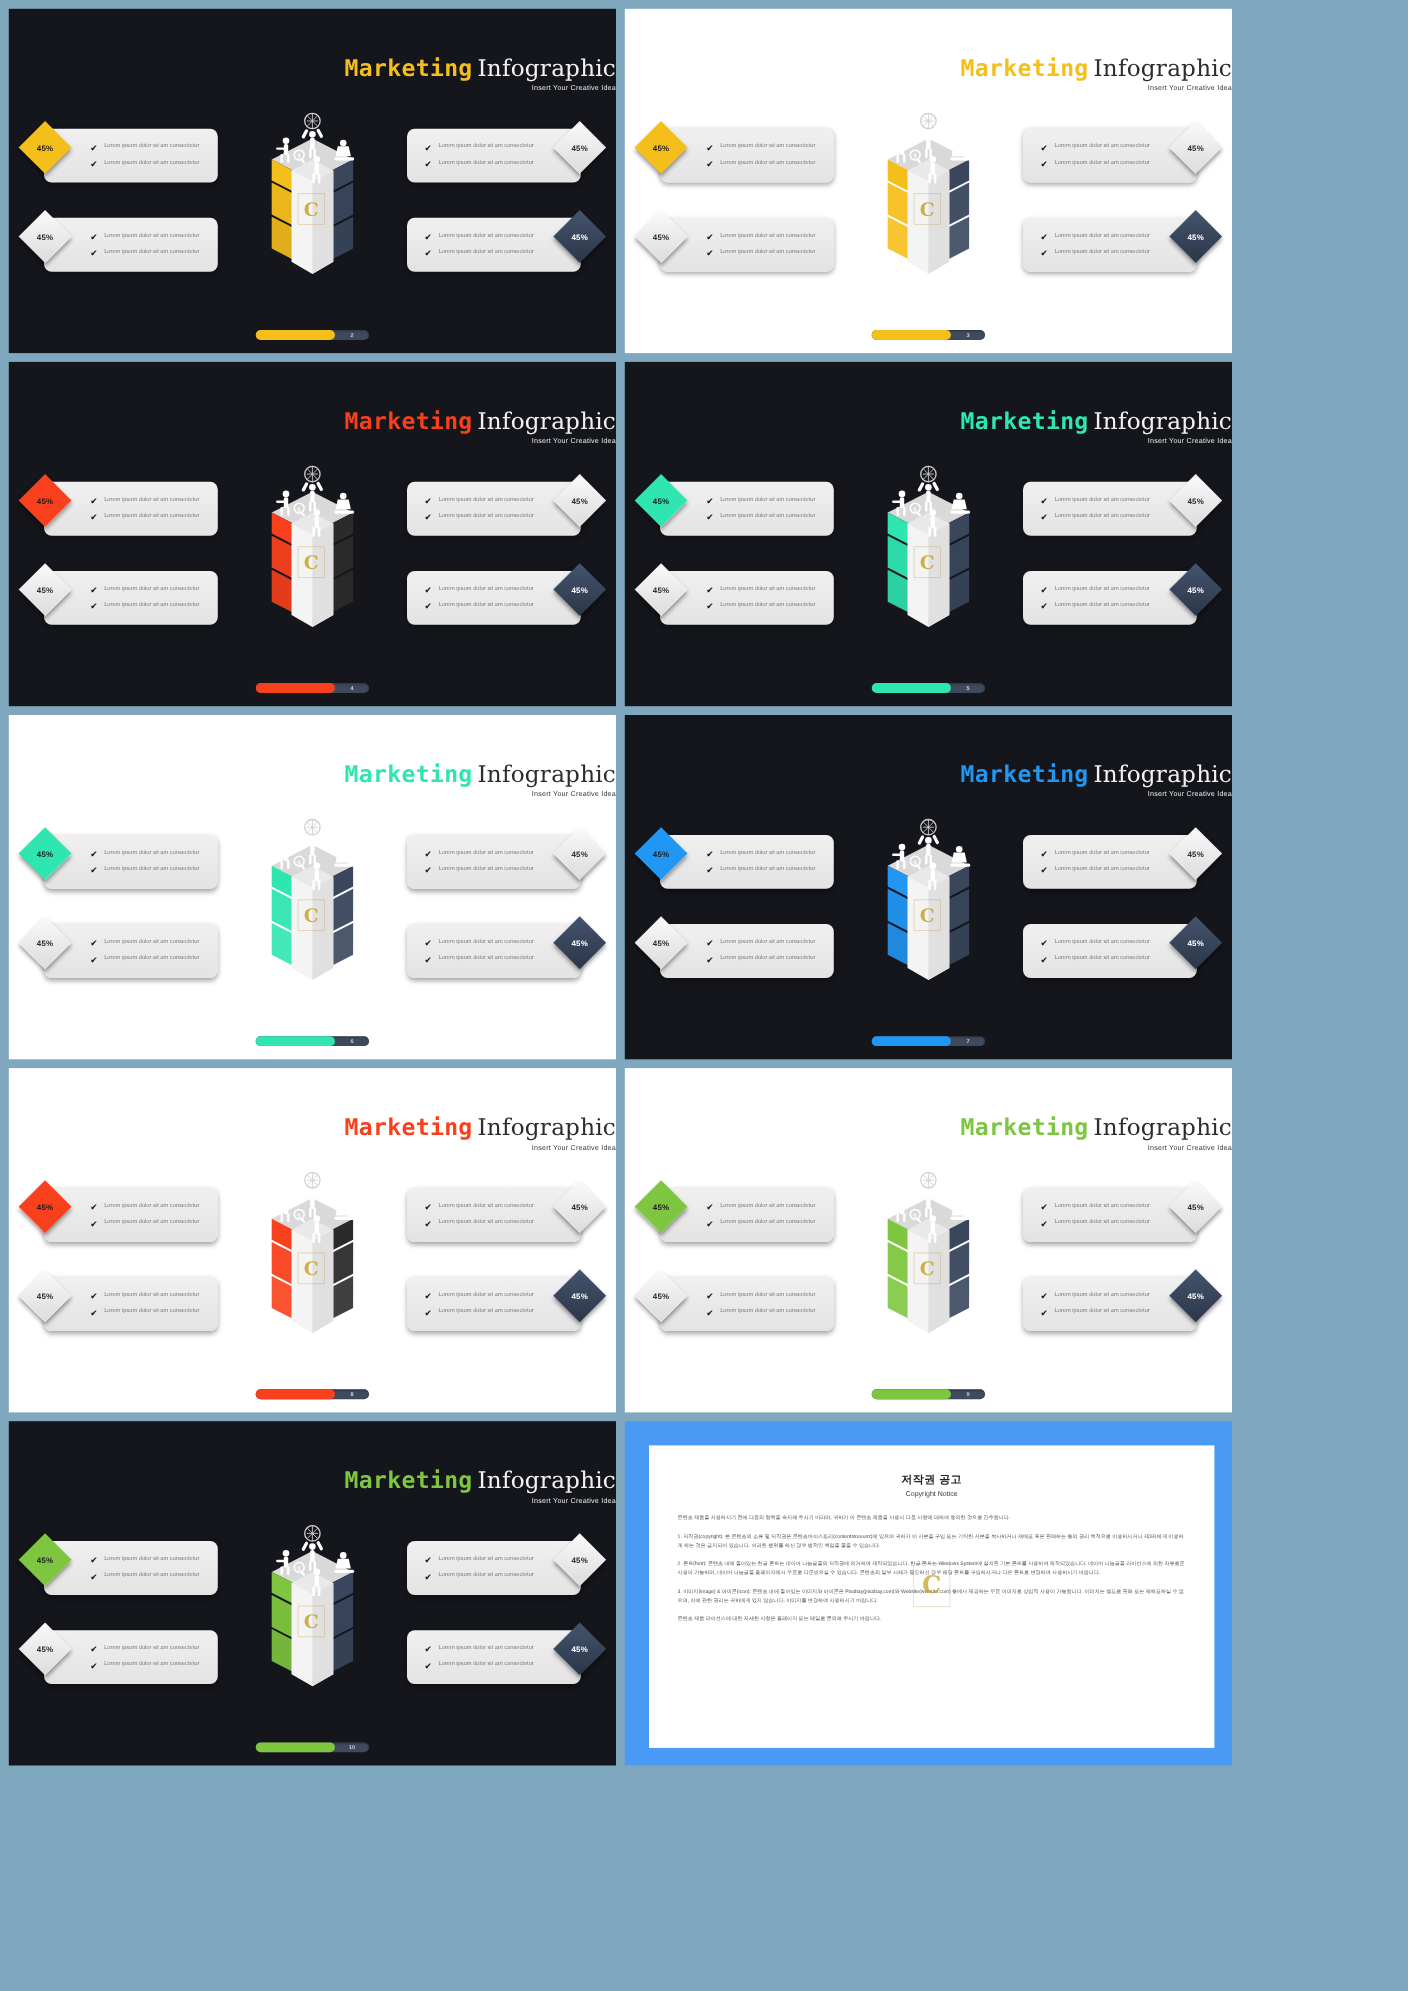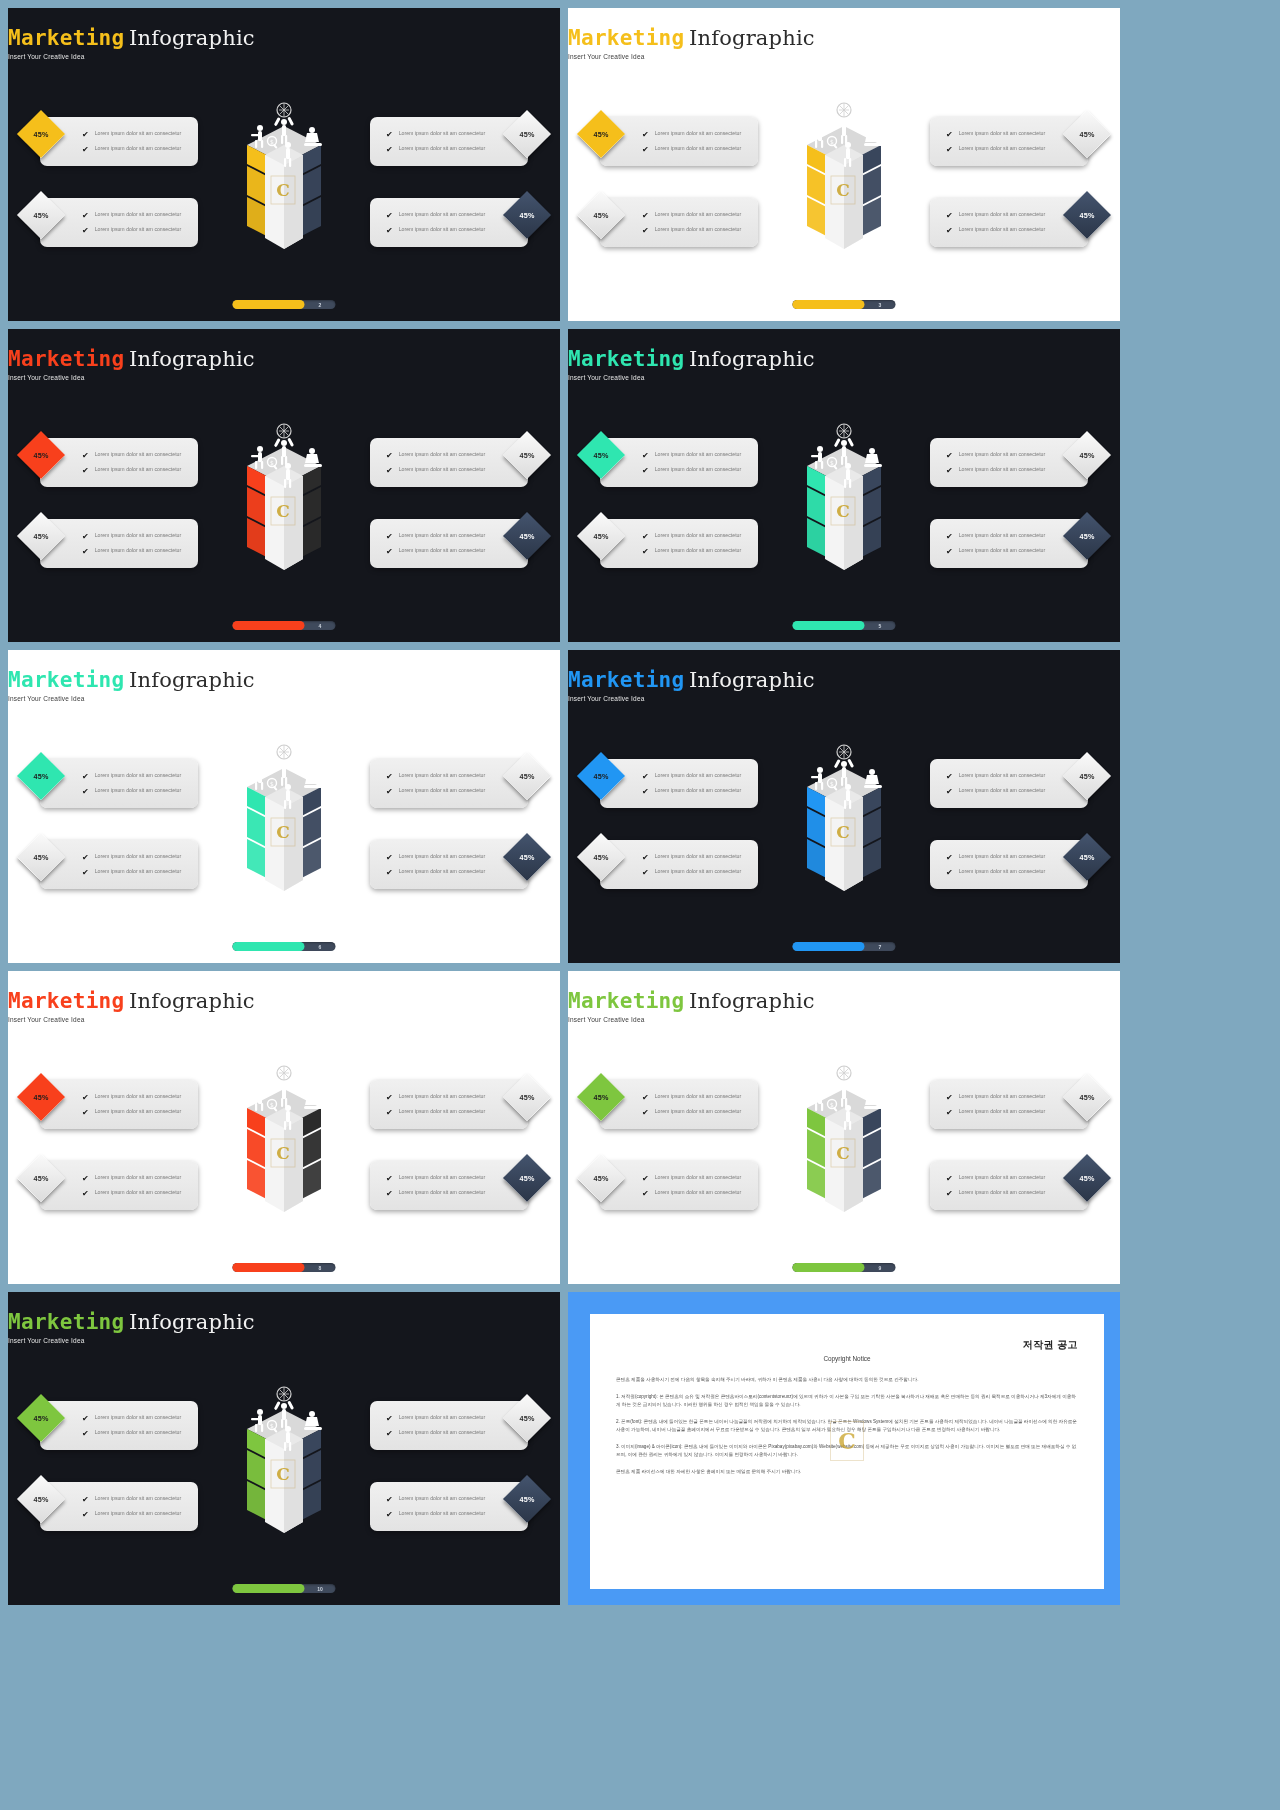--- a/index.html
+++ b/index.html
@@ -21,21 +21,21 @@
   }
   .slide {
     position: relative;
     width: 552px; height: 313px;
     overflow: hidden;
   }
   .slide.dark  { background: #14161c; }
   .slide.light { background: #ffffff; }
 
   
-  .title-wrap { position:absolute; top:18px; left:0; width:100%; text-align:left; }
+  .title-wrap { position:absolute; top:42px; left:0; width:100%; text-align:right;padding-left:45px; }
   .title-main {
     font-family: "DejaVu Sans Mono", monospace;
     font-weight: 700; font-size: 21px; letter-spacing: .3px;
   }
   .title-sub-word {
     font-family: "DejaVu Serif", serif;
     font-weight: 400; font-size: 21px; letter-spacing: .2px;
   }
   .dark .title-sub-word { color:#f2f2f2; }
   .light .title-sub-word { color:#2c2c2c; }
@@ -99,21 +99,21 @@
   .progress .num {
     flex:1; text-align:center; font-size:5px; color:#cfd6e0; font-weight:700;
   }
 
   
   .slide.copy { background:#4a9af5; padding:22px 16px 16px 22px; }
   .copy-card {
     width:100%; height:100%; background:#fff;
     padding: 24px 26px 16px 26px; position:relative; overflow:hidden;
   }
-  .copy-title { text-align:right; font-size:10px; font-weight:700; color:#222; letter-spacing:.4px; }
+  .copy-title { text-align:center; font-size:10px; font-weight:700; color:#222; letter-spacing:.4px; }
   .copy-title-en { text-align:center; font-size:6.4px; color:#3a3a3a; margin-top:3px; }
   .copy-body { margin-top:14px; }
   .copy-p { font-size:4.6px; line-height:1.75; color:#4a4a4a; margin-bottom:9px; }
   .watermark {
     position:absolute; left:50%; top:46%; transform:translate(-50%,-50%);
     width:34px; height:40px; border:1px solid rgba(190,150,60,.35);
     display:flex; align-items:center; justify-content:center;
     font-family:"DejaVu Serif", serif; font-size:22px; font-weight:700;
     color:#c9a227; opacity:.75;
   }

